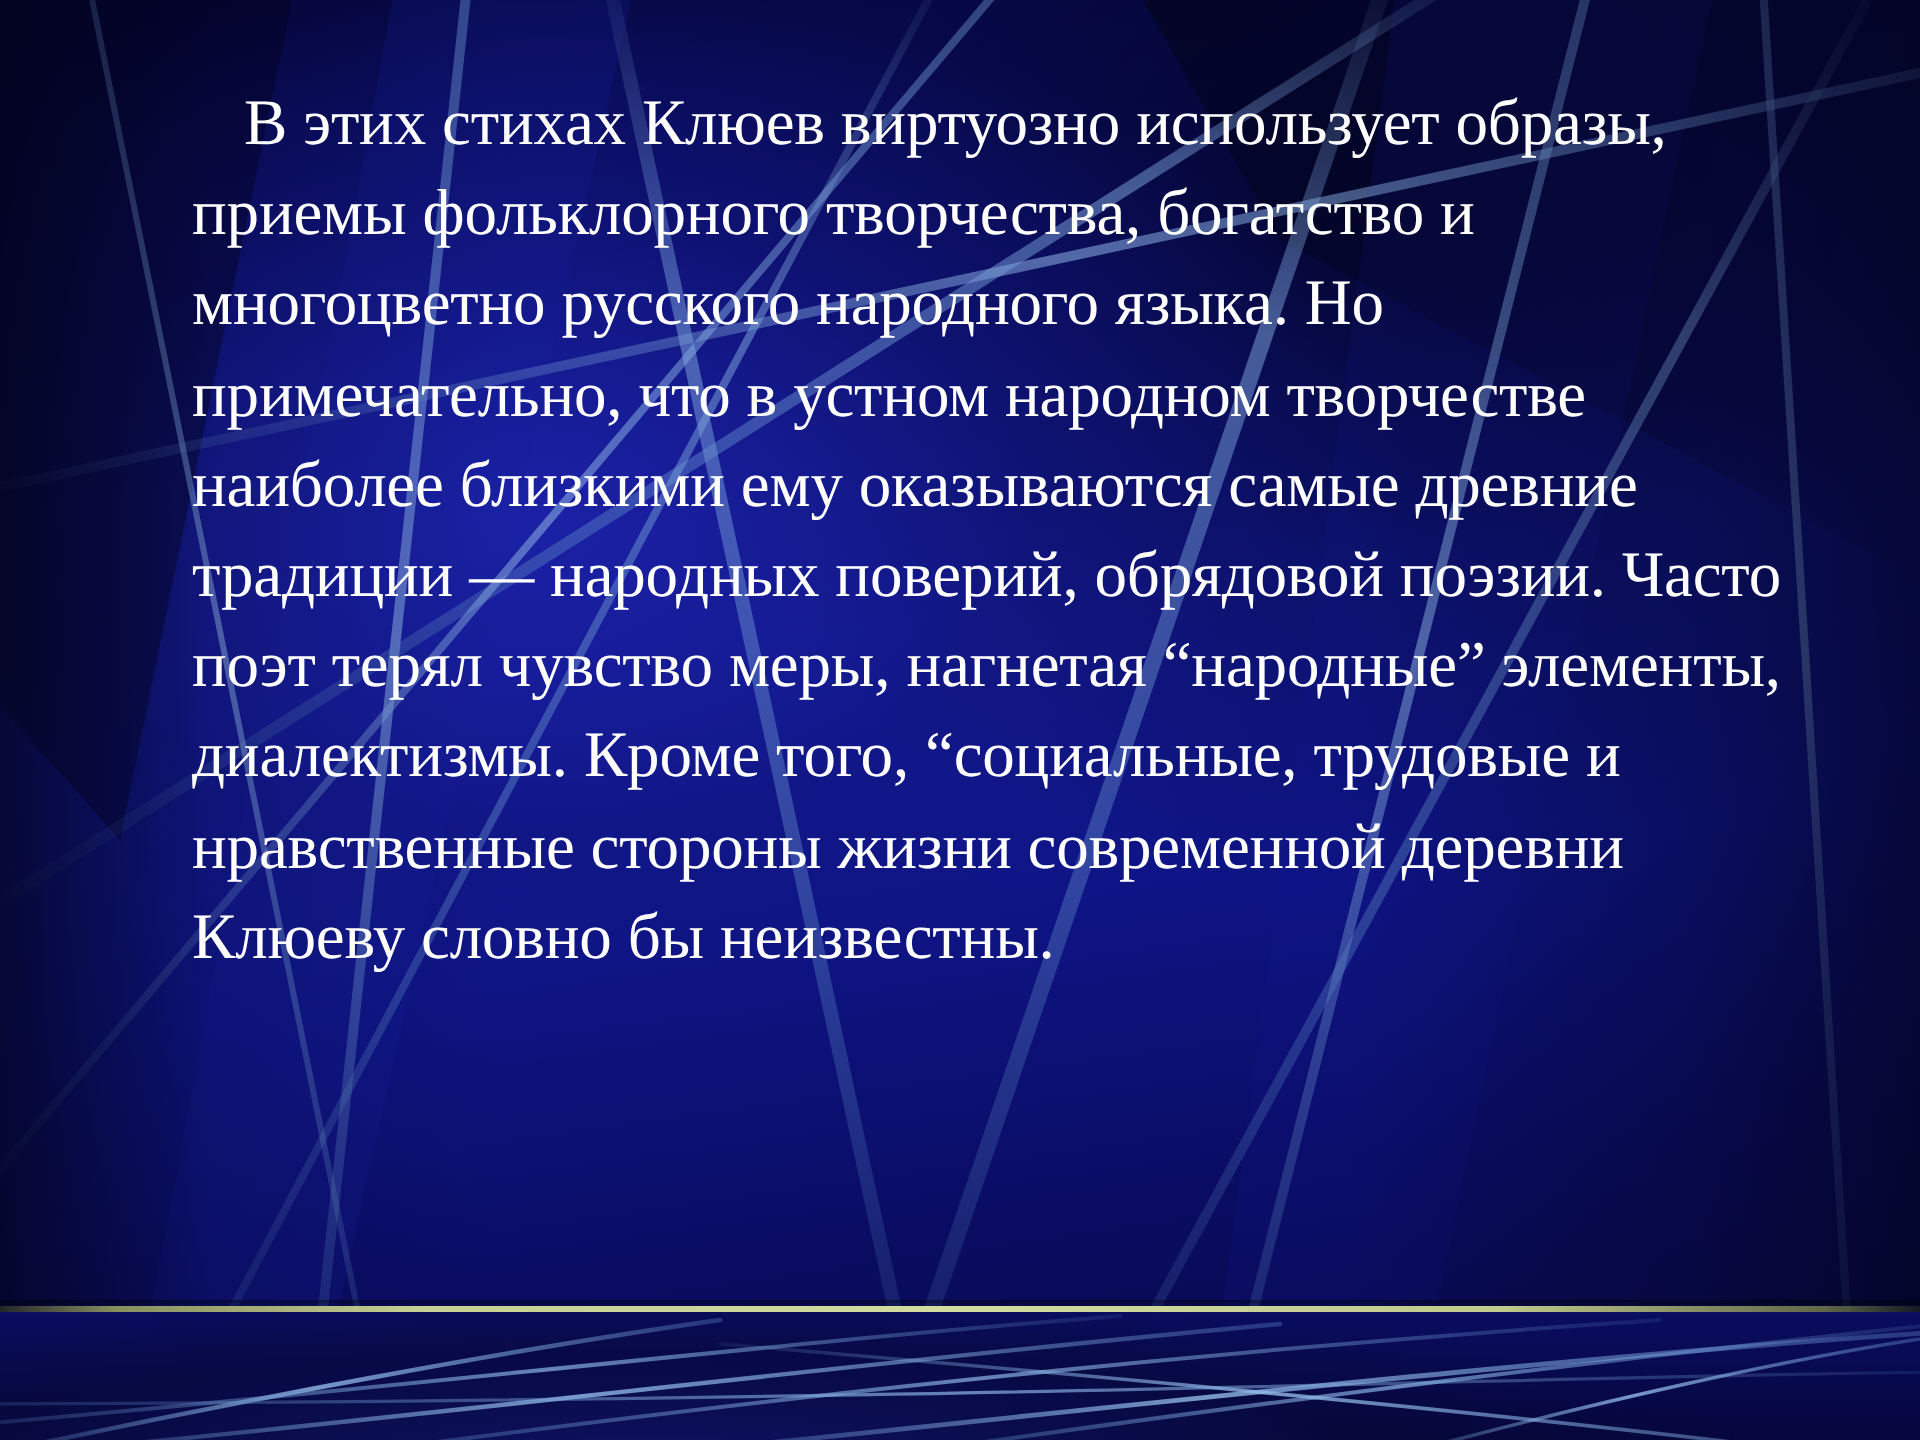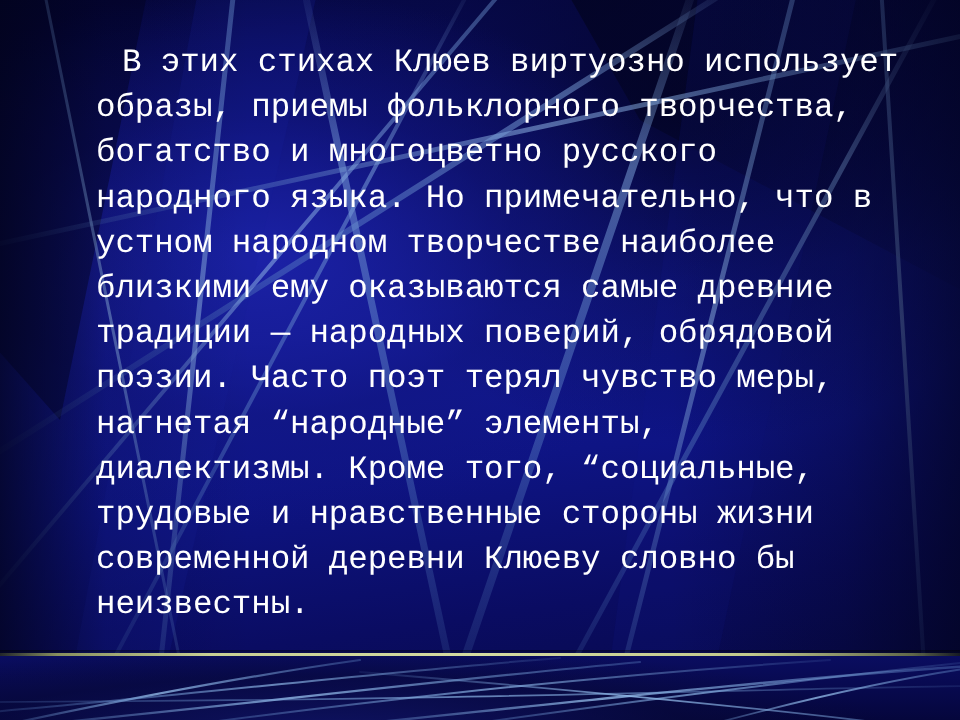--- a/index.html
+++ b/index.html
@@ -8,21 +8,21 @@
     padding: 0;
     background: #000428;
   }
 
   #slide {
     position: relative;
     width: 960px;
     height: 720px;
     overflow: hidden;
     background: #0a0a5a;
-    font-family: Liberation Mono, monospace;
+    font-family: Liberation Serif, serif;
   }
 
   
   .bg-layer {
     position: absolute;
     inset: 0;
     pointer-events: none;
   }
 
   .bg-base {

